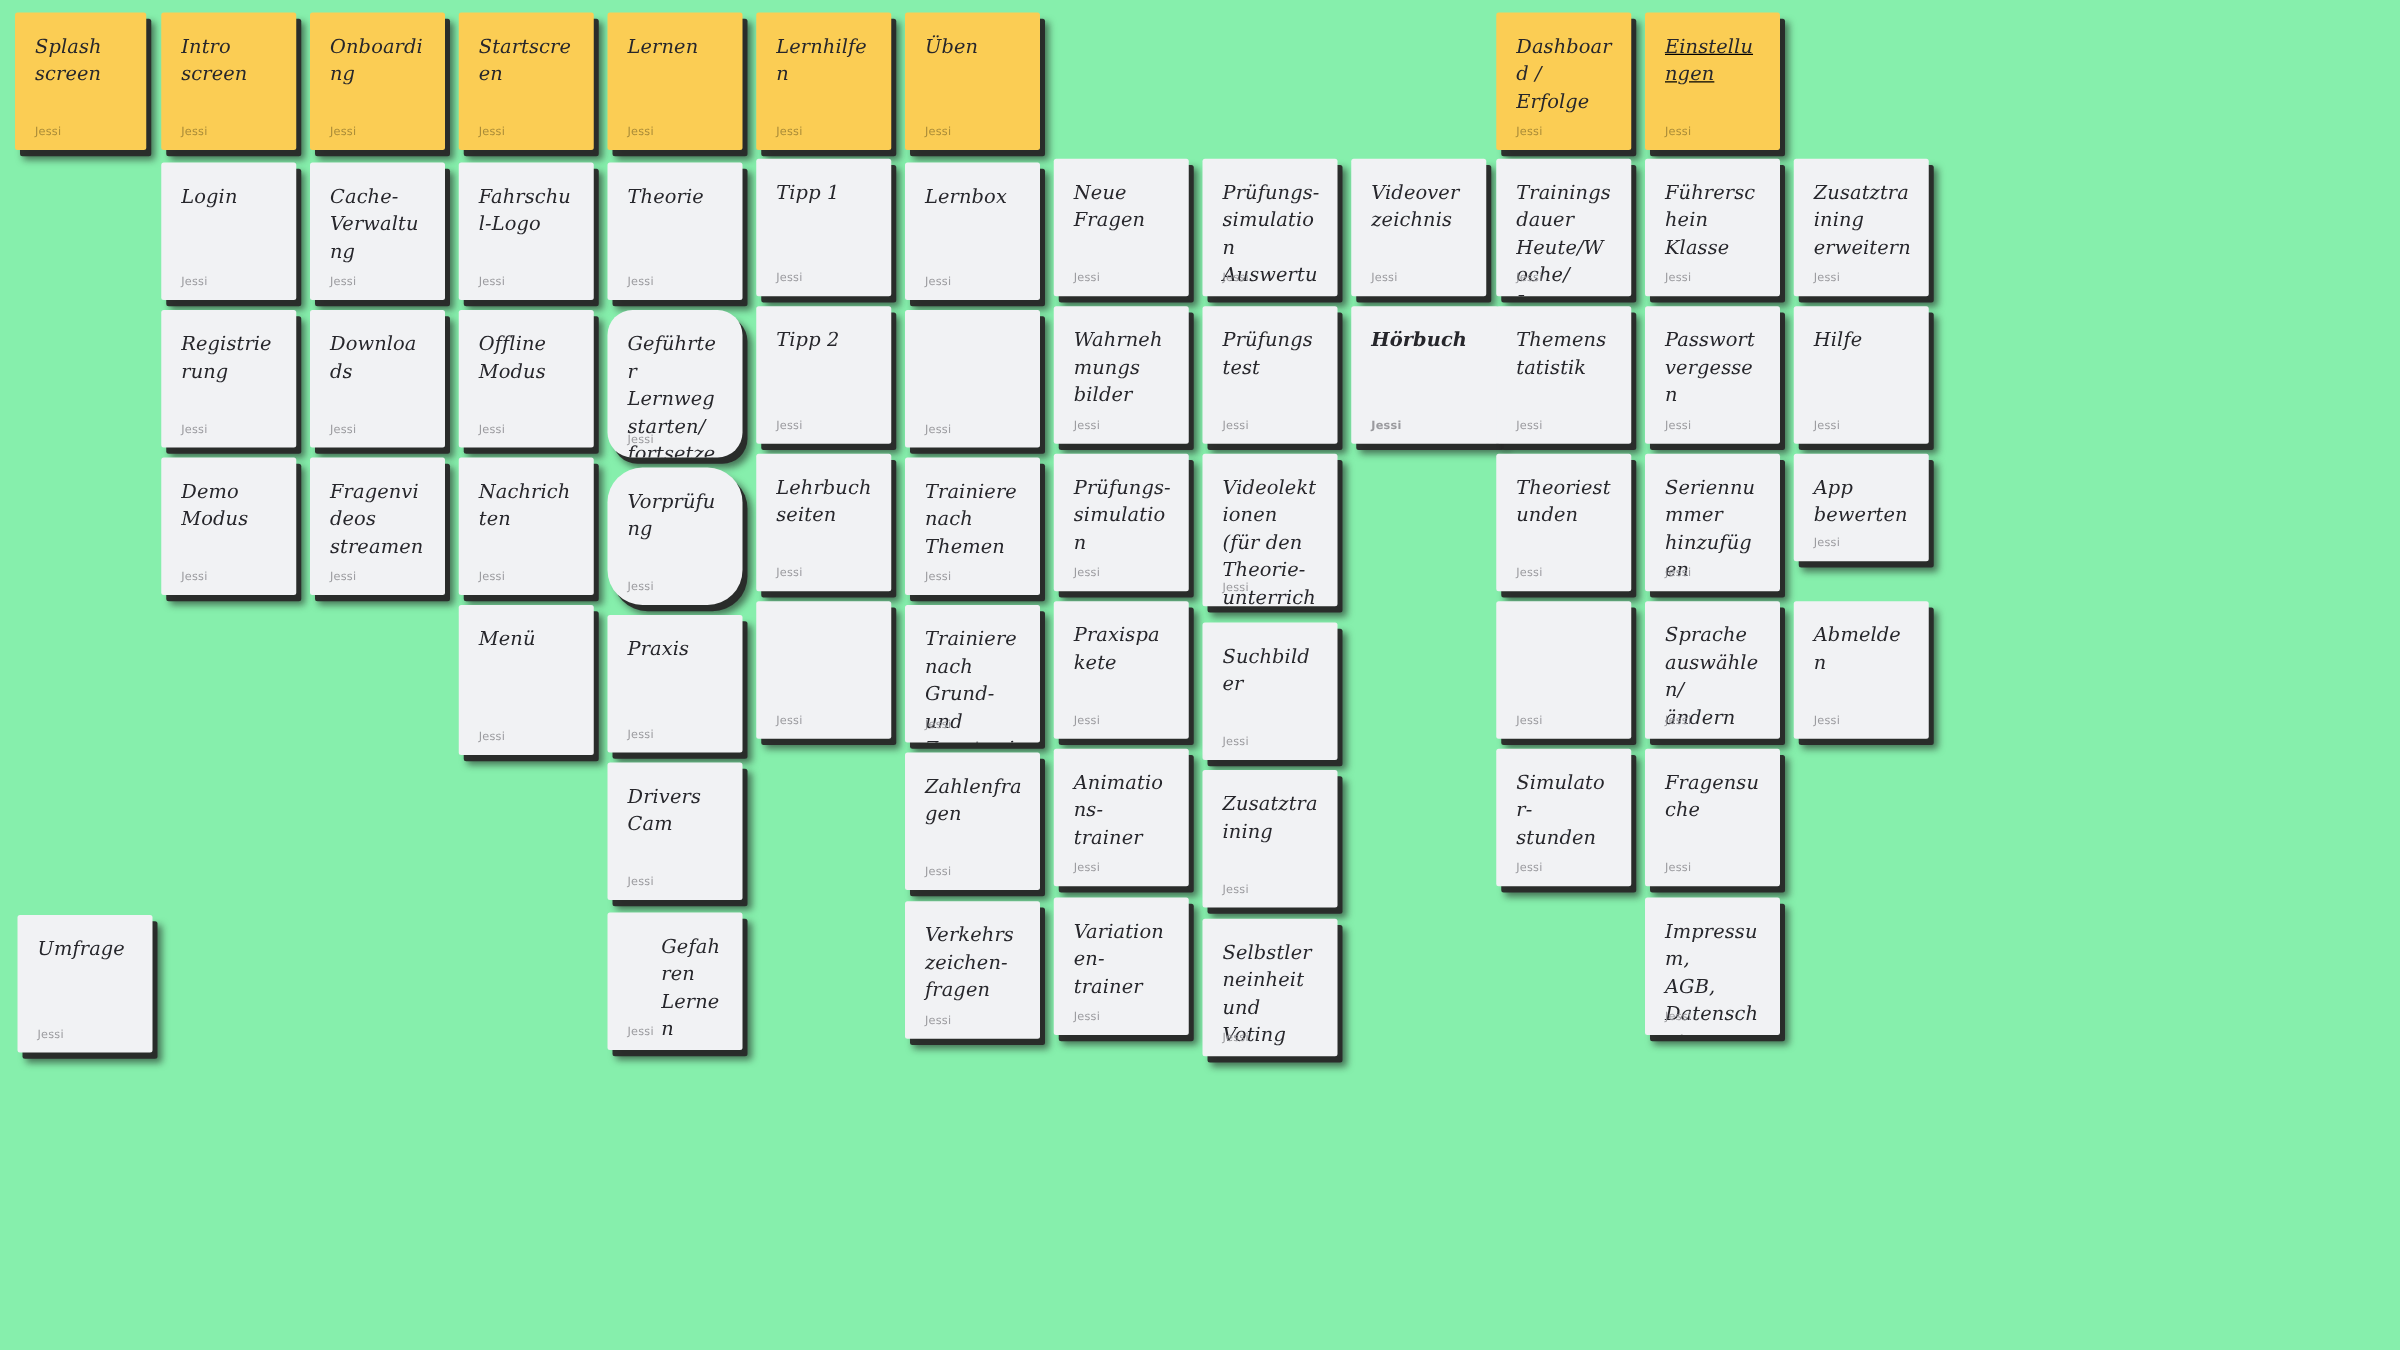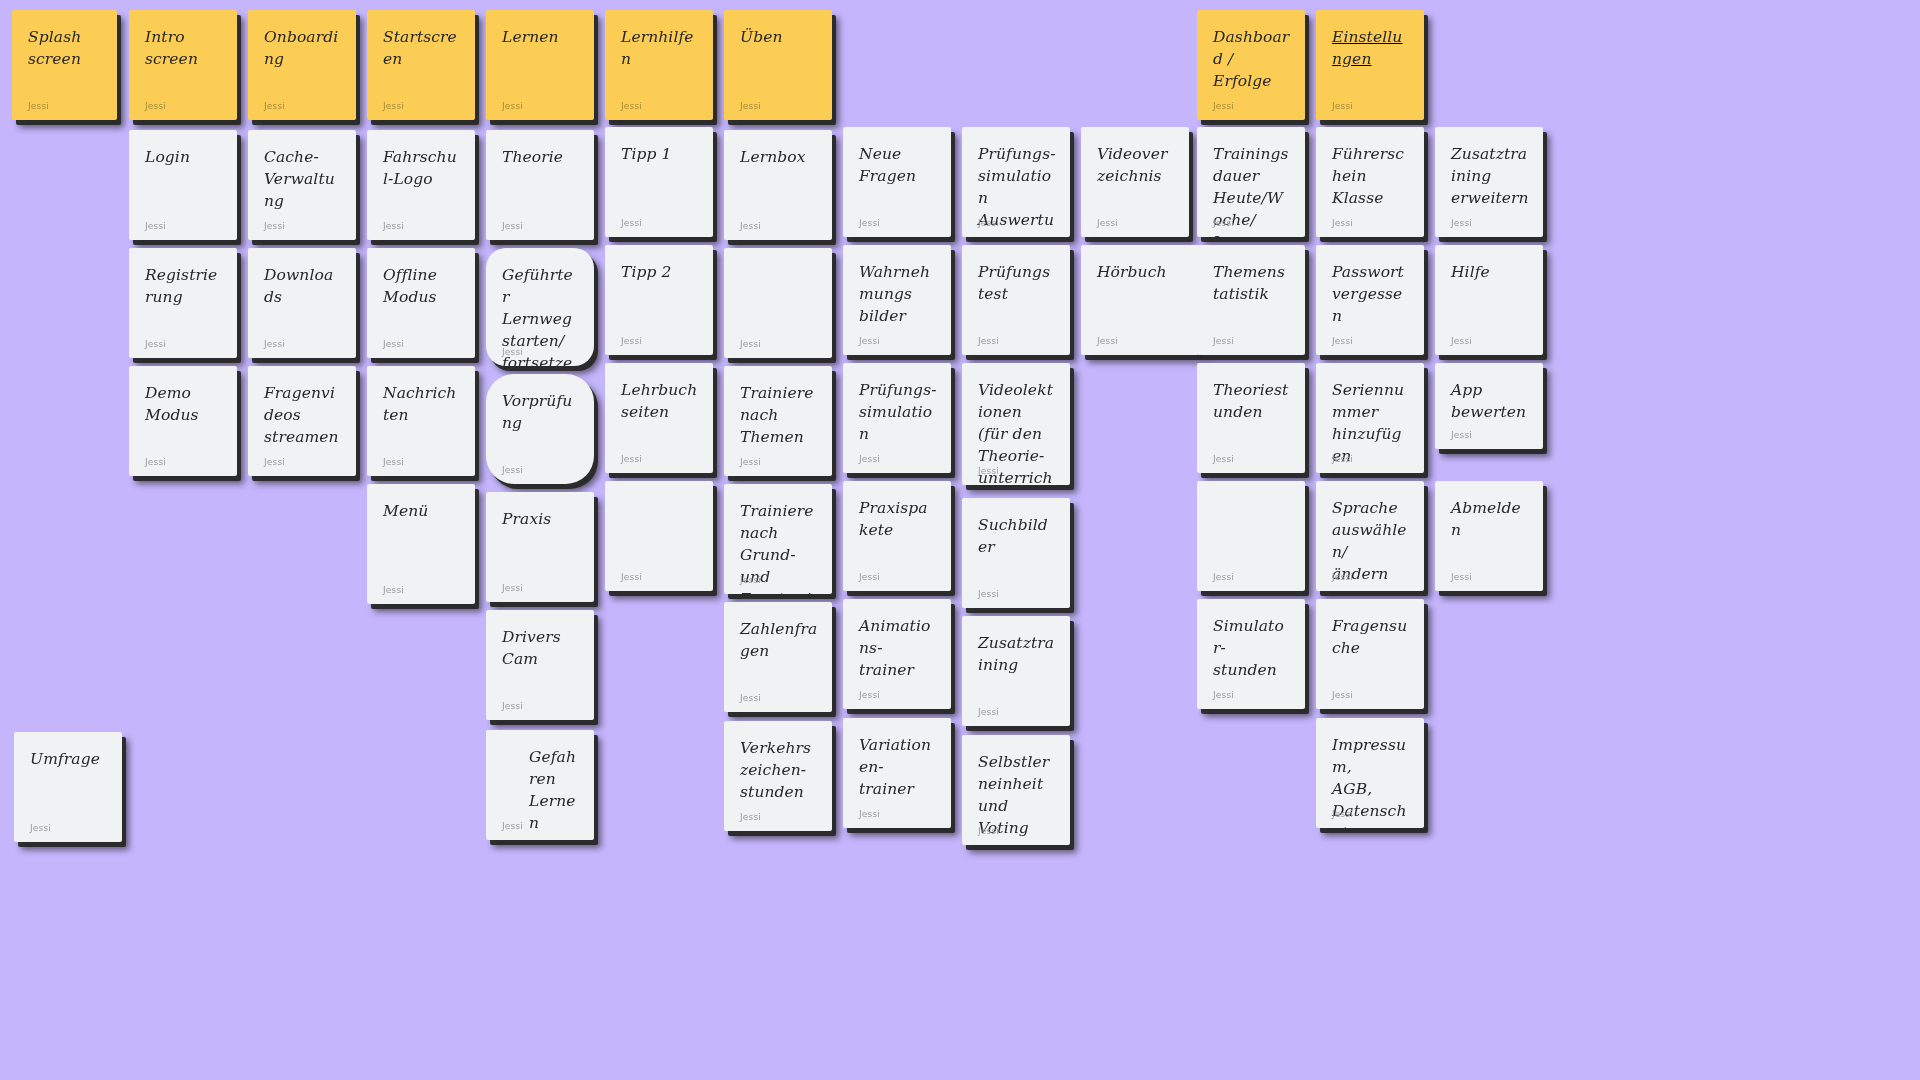--- a/index.html
+++ b/index.html
@@ -58,21 +58,21 @@
     color: #9a9a9e;
     letter-spacing: 0.2px;
   }
   .note.yellow .note-author {
     color: #a98b38;
   }
 </style>
 </head>
 <body>
 
-<div id="board" style="background: #c4b5fd;">
+<div id="board" style="background: #86efac;">
     <div class="note yellow" style="left: 12px; top: 10px; width: 105px; height: 110px;">
       <div class="note-text">Splash screen</div>
       <div class="note-author">Jessi</div>
     </div>
     <div class="note yellow" style="left: 129px; top: 10px; width: 108px; height: 110px;">
       <div class="note-text">Intro screen</div>
       <div class="note-author">Jessi</div>
     </div>
     <div class="note yellow" style="left: 248px; top: 10px; width: 108px; height: 110px;">
       <div class="note-text">Onboarding</div>
@@ -186,21 +186,21 @@
     </div>
     <div class="note" style="left: 843px; top: 245px; width: 108px; height: 110px;">
       <div class="note-text">Wahrnehmungs
 bilder</div>
       <div class="note-author">Jessi</div>
     </div>
     <div class="note" style="left: 962px; top: 245px; width: 108px; height: 110px;">
       <div class="note-text">Prüfungstest</div>
       <div class="note-author">Jessi</div>
     </div>
-    <div class="note" style="left: 1081px; top: 245px; width: 118px; height: 110px;">
+    <div class="note" style="left: 1081px; top: 245px; width: 118px; height: 110px; font-weight: bold;">
       <div class="note-text">Hörbuch</div>
       <div class="note-author">Jessi</div>
     </div>
     <div class="note" style="left: 1197px; top: 245px; width: 108px; height: 110px;">
       <div class="note-text">Themenstatistik</div>
       <div class="note-author">Jessi</div>
     </div>
     <div class="note" style="left: 1316px; top: 245px; width: 108px; height: 110px;">
       <div class="note-text">Passwort
 vergessen</div>
@@ -324,21 +324,21 @@
     <div class="note" style="left: 1316px; top: 599px; width: 108px; height: 110px;">
       <div class="note-text">Fragensuche</div>
       <div class="note-author">Jessi</div>
     </div>
     <div class="note" style="left: 486px; top: 730px; width: 108px; height: 110px; padding-left: 43px;">
       <div class="note-text">Gefahren Lernen</div>
       <div class="note-author">Jessi</div>
     </div>
     <div class="note" style="left: 724px; top: 721px; width: 108px; height: 110px;">
       <div class="note-text">Verkehrszeichen-
-stunden</div>
+fragen</div>
       <div class="note-author">Jessi</div>
     </div>
     <div class="note" style="left: 843px; top: 718px; width: 108px; height: 110px;">
       <div class="note-text">Variationen-
 trainer</div>
       <div class="note-author">Jessi</div>
     </div>
     <div class="note" style="left: 962px; top: 735px; width: 108px; height: 110px;">
       <div class="note-text">Selbstlerneinheit
 und Voting</div>

